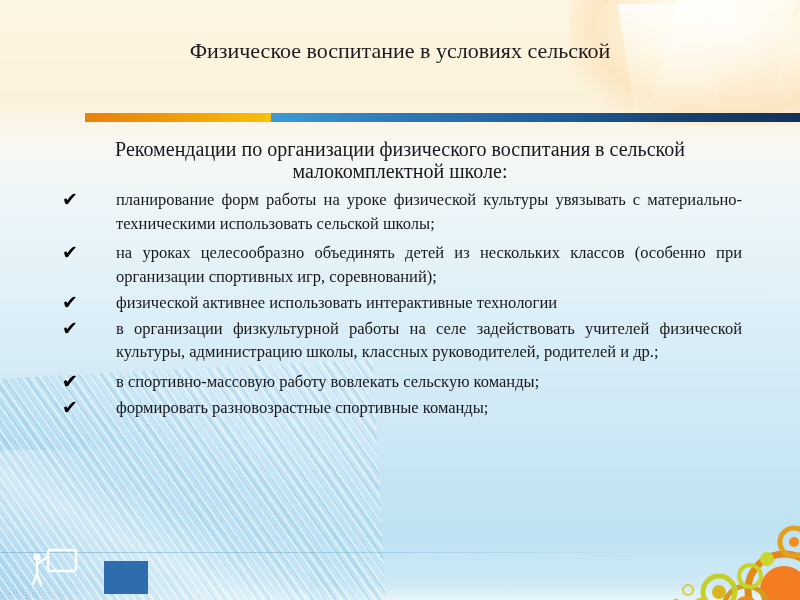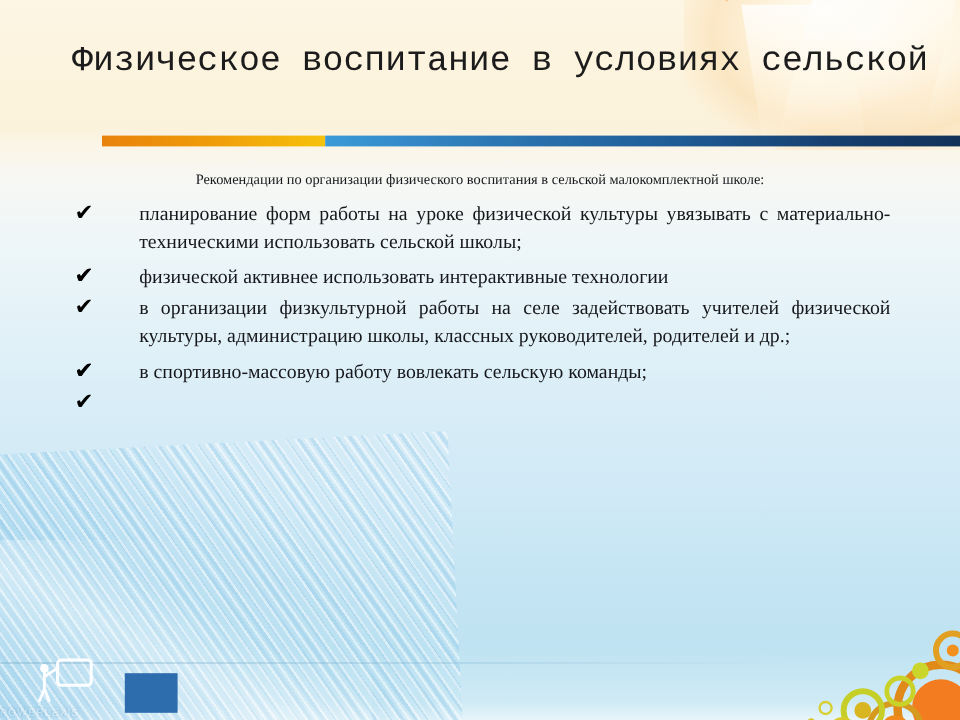--- a/index.html
+++ b/index.html
@@ -111,22 +111,22 @@
   
   .title-block {
     position: absolute;
     top: 34px;
     left: 60px;
     width: 680px;
     text-align: center;
     z-index: 4;
   }
   .title-line {
-    font-family: Liberation Mono, monospace;
-    font-size: 29px;
+    font-family: Liberation Serif, serif;
+    font-size: 22px;
     line-height: 33px;
     color: #1c1c1c;
     letter-spacing: 0px;
     white-space: nowrap;
   }
 
   
   .divider {
     position: absolute;
     left: 85px;
@@ -150,21 +150,21 @@
     position: absolute;
     left: 0;
     top: 138px;
     width: 800px;
     z-index: 5;
   }
   .lead {
     margin: 0 auto;
     width: 610px;
     text-align: center;
-    font-size: 12px;
+    font-size: 20px;
     line-height: 22px;
     color: #16181c;
   }
 
   .bullets {
     margin: 4px 0 0 0;
     padding: 0;
     list-style: none;
   }
   .bullet {
@@ -315,38 +315,40 @@
   <div class="content">
     <p class="lead">Рекомендации по организации физического воспитания в сельской малокомплектной школе:</p>
 
     <ul class="bullets">
       <li class="bullet sp-6">
         <span class="tick">✔</span>
         <span>планирование форм работы на уроке физической культуры увязывать с материально-техническими использовать сельской школы;</span>
       </li>
       <li class="bullet sp-6">
         <span class="tick">✔</span>
+        <span>на уроках целесообразно объединять детей из нескольких классов (особенно при организации спортивных игр, соревнований);</span>
       </li>
       <li class="bullet loose sp-3">
         <span class="tick">✔</span>
         <span>физической активнее использовать интерактивные технологии</span>
       </li>
       <li class="bullet sp-2">
         <span class="tick">✔</span>
         <span>в организации физкультурной работы на селе задействовать учителей физической культуры, администрацию школы, классных руководителей, родителей и др.;</span>
       </li>
       <li class="bullet sp-6">
         <span class="tick">✔</span>
       </li>
       <li class="bullet loose sp-6">
         <span class="tick">✔</span>
         <span>в спортивно-массовую работу вовлекать сельскую команды;</span>
       </li>
       <li class="bullet loose sp-3">
         <span class="tick">✔</span>
+        <span>формировать разновозрастные спортивные команды;</span>
       </li>
     </ul>
   </div>
 
   <div class="hatch"></div>
   <div class="hatch-sheen"></div>
   <div class="wave-line wave-1"></div>
 
   <svg class="circles" viewBox="0 0 230 110">
     <g fill="none" stroke-width="3">

